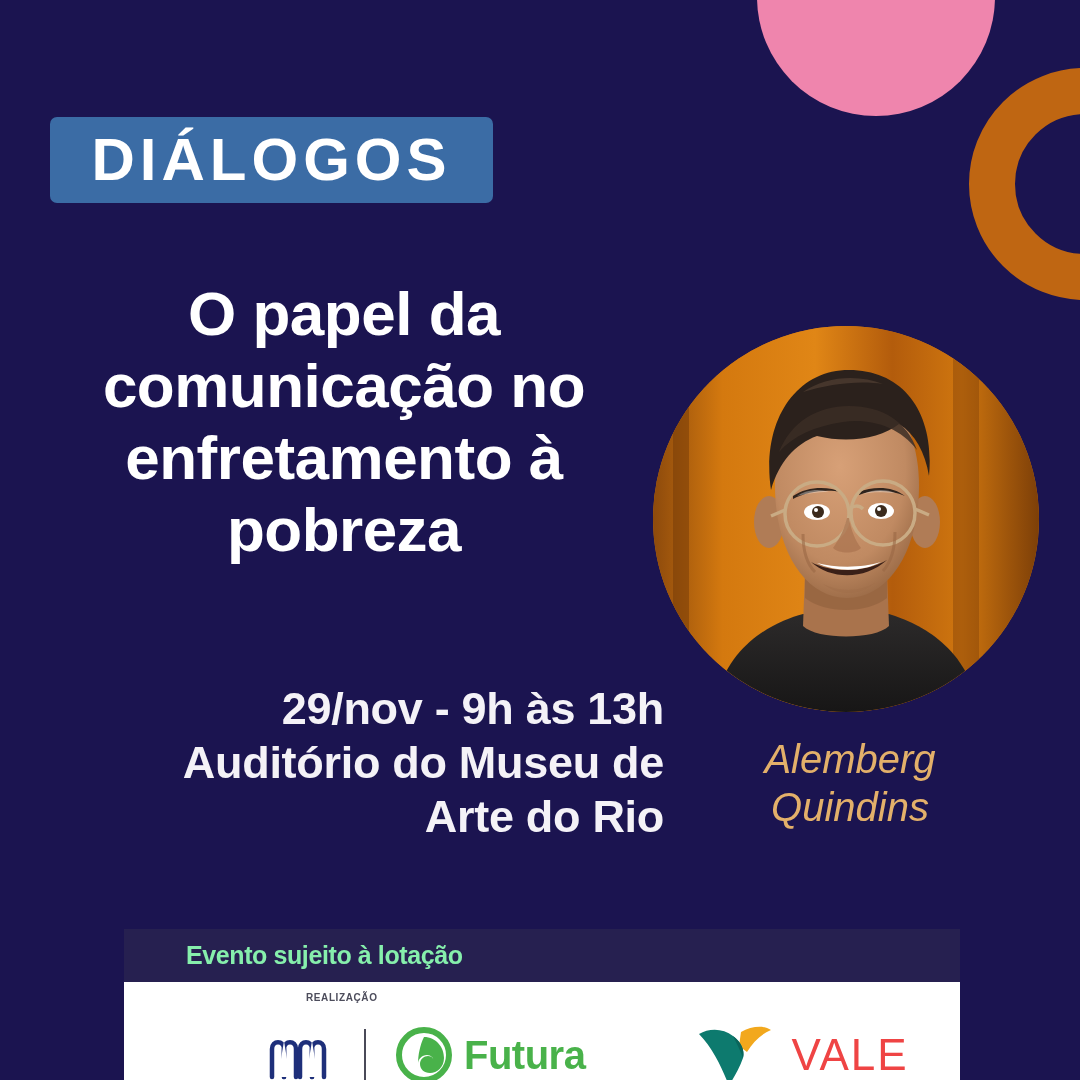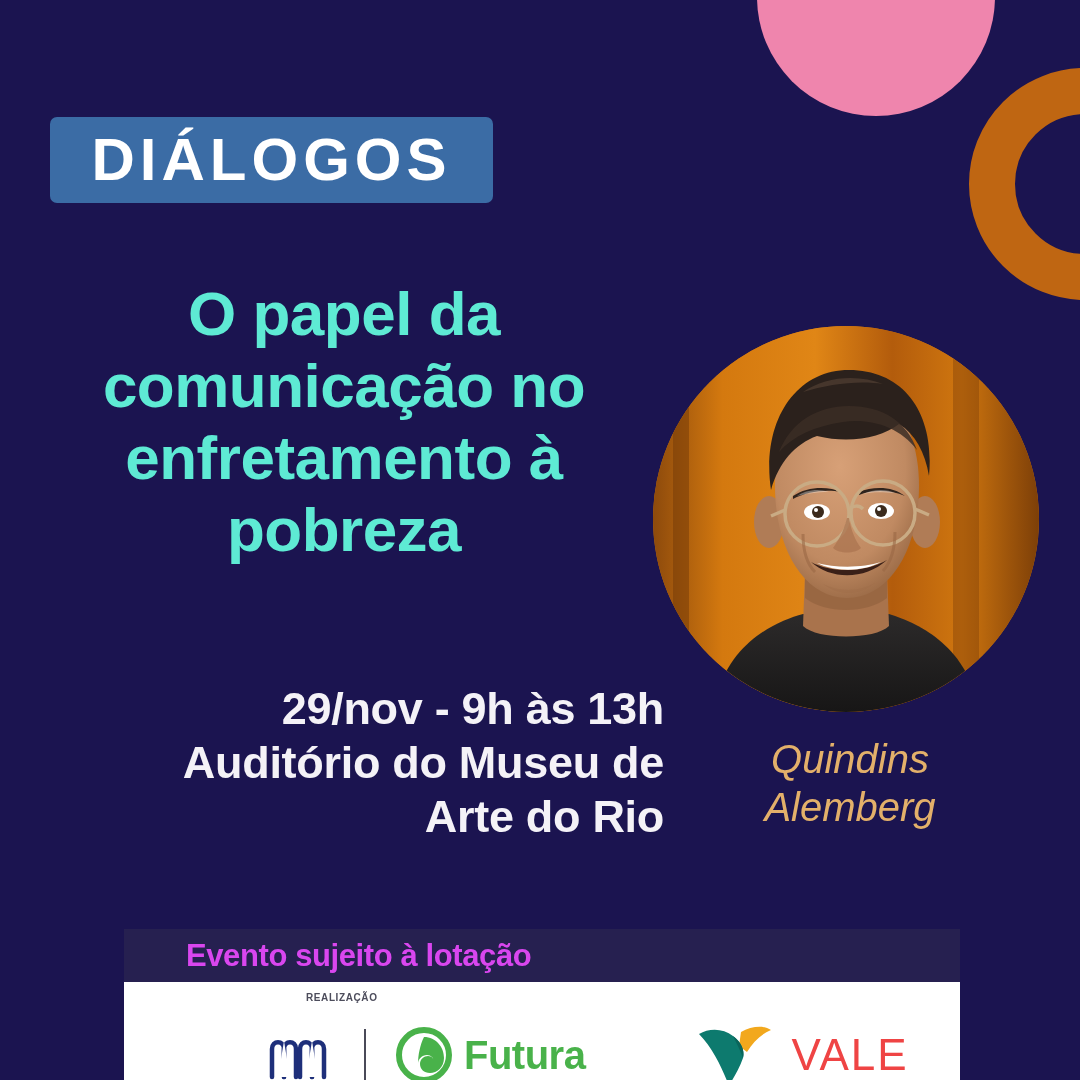--- a/index.html
+++ b/index.html
@@ -58,21 +58,21 @@
     letter-spacing: 5px;
     line-height: 1;
   }
 
   
   .headline {
     position: absolute;
     left: 44px;
     top: 278px;
     width: 600px;
-    color: #5eead4;
+    color: #ffffff;
     font-size: 62px;
     font-weight: bold;
     line-height: 1.16;
     text-align: center;
     letter-spacing: -0.5px;
   }
 
   
   .details {
     position: absolute;
@@ -124,22 +124,22 @@
   }
   .banner-strip {
     height: 53px;
     background: #262050;
     display: flex;
     align-items: center;
     padding-left: 62px;
     box-sizing: border-box;
   }
   .banner-strip-text {
-    color: #d946ef;
-    font-size: 31px;
+    color: #86efac;
+    font-size: 25px;
     font-weight: 600;
     letter-spacing: -0.4px;
   }
   .banner-card {
     position: relative;
     height: 98px;
     background: #ffffff;
   }
   .realizacao {
     position: absolute;
@@ -280,22 +280,22 @@
       <path d="M164 237 C182 246 210 246 228 236 C210 242 182 242 164 237 Z" fill="#ffffff"></path>
 
       <path d="M150 208 C150 224 154 238 162 246" fill="none" stroke="#9a6844" stroke-width="3" opacity="0.6"></path>
       <path d="M242 206 C242 222 238 236 230 245" fill="none" stroke="#9a6844" stroke-width="3" opacity="0.6"></path>
 
       <path d="M170 258 C186 266 206 266 222 257 C206 270 186 270 170 258 Z" fill="#a06e4a" opacity="0.5"></path>
     </svg>
   </div>
 
   <div class="speaker-name">
+    <div>Alemberg</div>
     <div>Quindins</div>
-    <div>Alemberg</div>
   </div>
 
   <div class="banner">
     <div class="banner-strip">
       <span class="banner-strip-text">Evento sujeito à lotação</span>
     </div>
     <div class="banner-card">
       <div class="realizacao">REALIZAÇÃO</div>
 
       <div class="logo-row">

